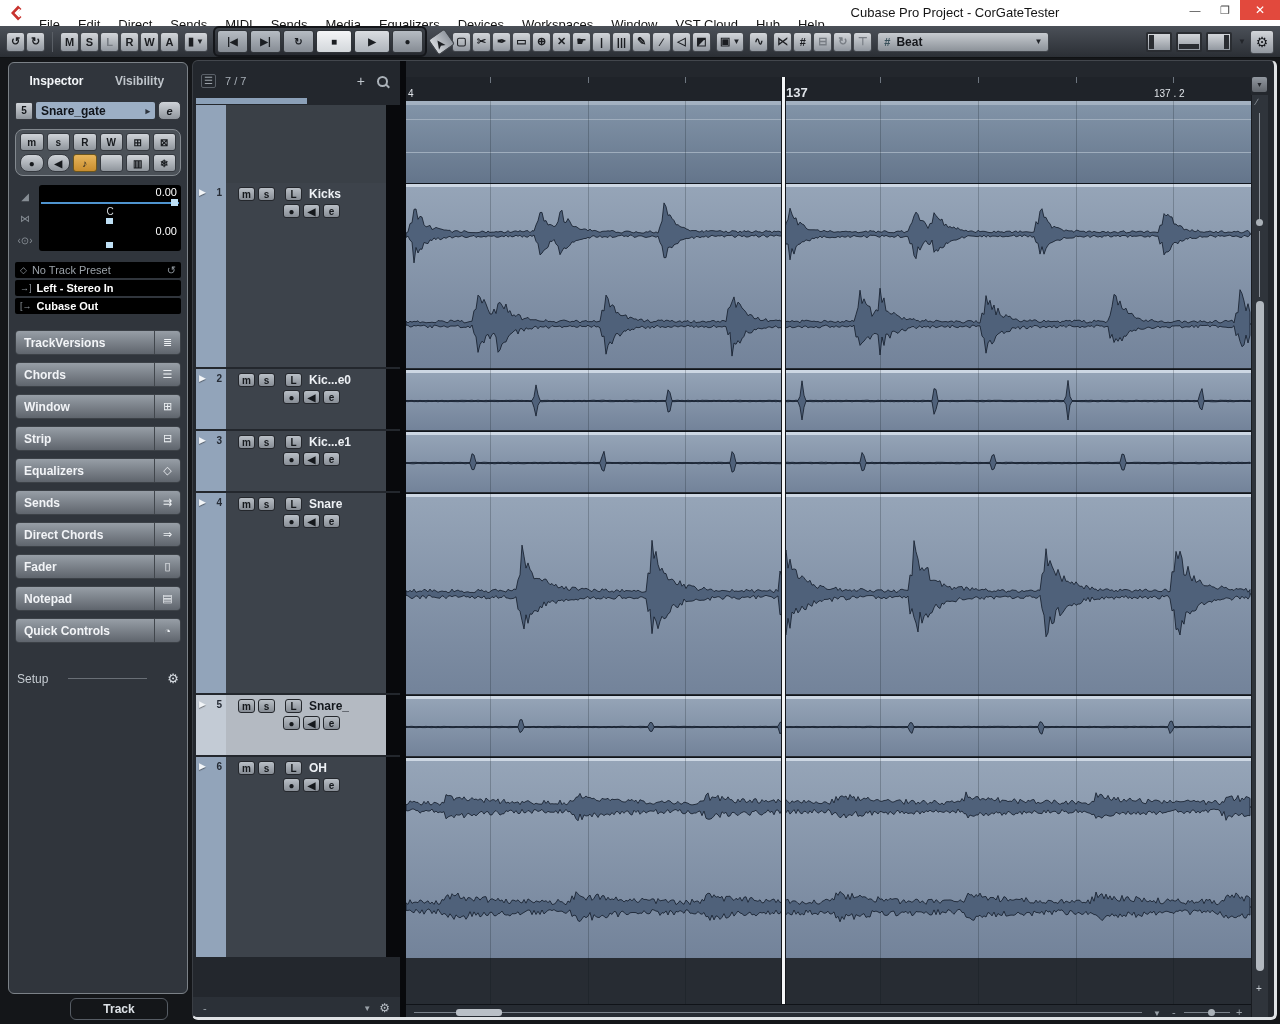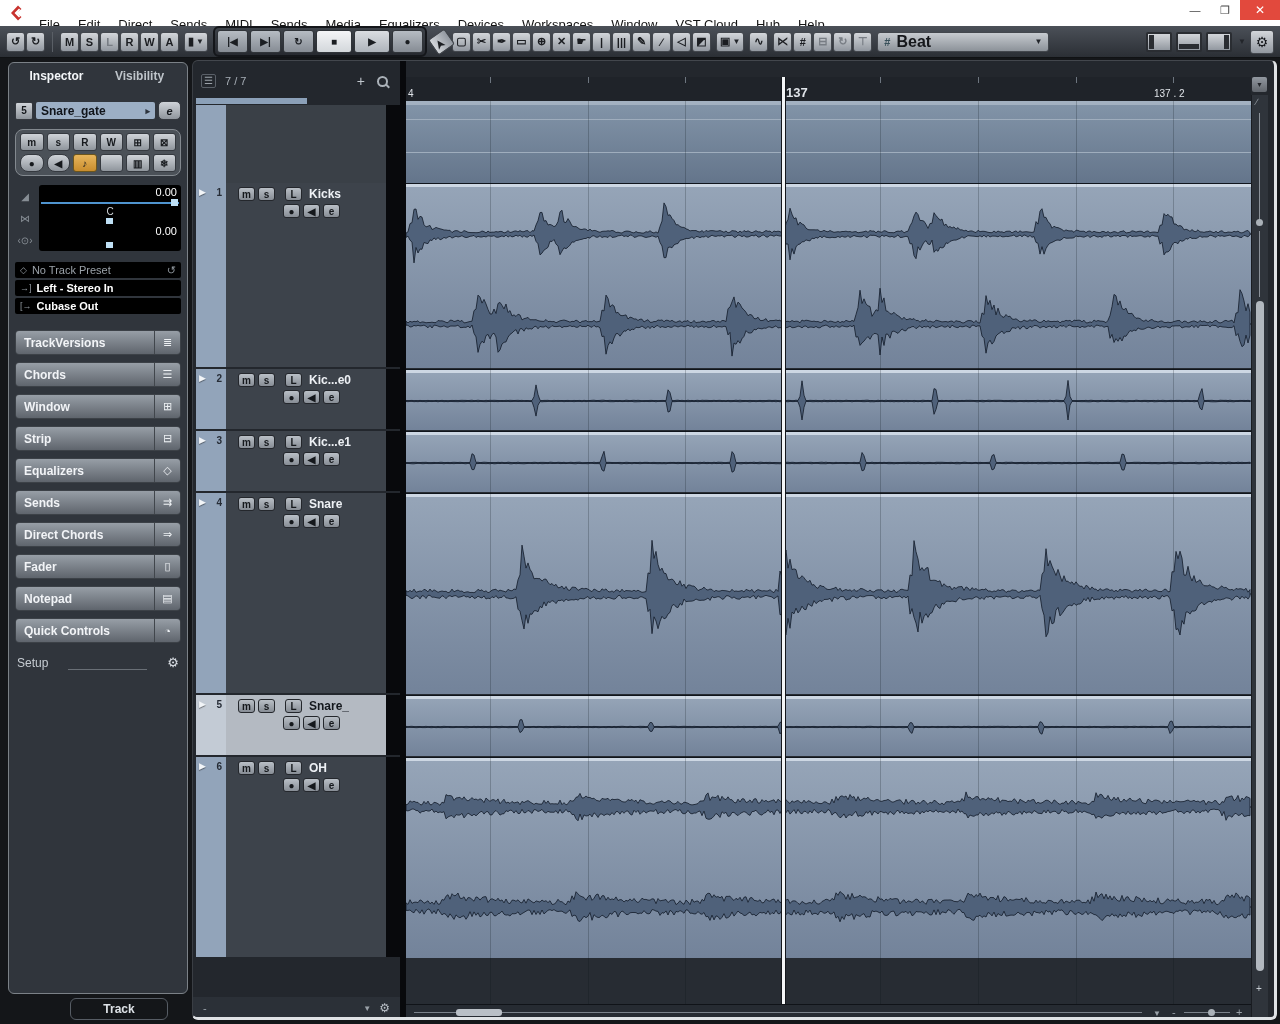--- a/index.html
+++ b/index.html
@@ -26,36 +26,36 @@
   .dd{font-size:8px;color:#22252a;margin-left:2px}
   .transport{display:flex;gap:2px;background:linear-gradient(#3e434a,#26292f);border:2px solid #14161a;border-radius:6px;padding:2px}
   .tr-btn{width:29px;height:21px;background:linear-gradient(#b6bcc3,#868c94);border:1px solid #303439;border-radius:3px;
     font-size:10px;font-weight:bold;color:#1b1e22;display:flex;align-items:center;justify-content:center}
   .tr-btn.bright{background:linear-gradient(#f4f5f7,#d3d7db);width:34px}
   .tr-btn.semi{background:linear-gradient(#dadde1,#aeb4bb);width:34px}
   .rot-ne{display:inline-block;transform:rotate(-125deg)}
   .beat-dd{width:172px;height:20px;background:linear-gradient(#c7cbd0,#8c9299);border:1px solid #43474d;border-radius:3px;
     display:flex;align-items:center;padding:0 6px;gap:6px;box-sizing:border-box}
   .beat-grid{font-size:11px;font-weight:bold;color:#38505a}
-  .beat-label{font-size:16px;font-weight:bold;color:#15171b}
+  .beat-label{font-size:12px;font-weight:bold;color:#15171b}
   .beat-dd .dd{margin-left:auto}
   .tb-right{margin-left:auto;display:flex;align-items:center;gap:4px}
   .zone{width:22px;height:16px;border:2px solid #2a2d32;background:linear-gradient(#d3d6da,#9298a0);position:relative;border-radius:2px}
   .zone i{position:absolute;background:#2a2d32}
   .zone.z-left i{left:1px;top:1px;bottom:1px;width:5px}
   .zone.z-lower i{left:1px;right:1px;bottom:1px;height:5px}
   .zone.z-right i{right:1px;top:1px;bottom:1px;width:5px}
   .gearbtn{width:22px;height:22px;background:linear-gradient(#d3d6da,#9298a0);border:1px solid #43474d;border-radius:3px;
     display:flex;align-items:center;justify-content:center;font-size:14px;color:#16181c}
   
   .content{position:absolute;top:58px;left:0;right:0;bottom:0;background:#141619}
   
   .inspector{position:absolute;left:8px;top:4px;width:180px;height:932px;background:#30353c;border:1px solid #7b8187;
     border-radius:6px;box-sizing:border-box;padding:6px;display:flex;flex-direction:column;overflow:hidden}
-  .ins-tabs{display:flex;align-items:flex-start;height:24px}
+  .ins-tabs{display:flex;align-items:center;height:24px}
   .ins-tab{flex:1;text-align:center;font-size:12px;font-weight:bold;color:#bfc5cb}
   .ins-tab.active{color:#f3f6f9}
   .ins-name-row{display:flex;align-items:center;gap:3px;margin-top:8px}
   .ins-num{width:16px;height:16px;border-radius:2px;font-size:10px;font-weight:bold;display:flex;align-items:center;justify-content:center}
   .ins-name-field{flex:1;height:17px;background:#9cafc5;border-radius:2px;display:flex;align-items:center;padding:0 5px;
     font-size:12px;font-weight:bold;color:#10141a}
   .ins-name-arrow{margin-left:auto;color:#2c333d;font-size:9px}
   .ins-e{width:21px;height:17px;border-radius:5px;font-style:italic;font-weight:bold;font-size:11px;
     display:flex;align-items:center;justify-content:center}
   .ins-grid{margin-top:9px;background:#4b5158;border:1px solid #83898f;border-radius:8px;padding:3px 4px;
@@ -80,21 +80,21 @@
   .io-ico{color:#8f969d;font-size:9px}
   .io-dim{color:#9aa1a8}
   .io-strong{color:#fff;font-weight:bold}
   .io-reset{margin-left:auto;color:#8f969d;font-size:11px}
   .ins-sections{margin-top:16px;display:flex;flex-direction:column;gap:7px}
   .sec{display:flex;height:23px;border-radius:4px;overflow:hidden;border:1px solid #3c4147}
   .sec-label{flex:1;background:linear-gradient(#979ea6,#5f656d);display:flex;align-items:center;padding:0 8px;
     font-size:12px;font-weight:bold;color:#f2f4f7}
   .sec-icon{width:25px;background:linear-gradient(#979ea6,#5f656d);border-left:1px solid #41464c;display:flex;
     align-items:center;justify-content:center;color:#eef1f4;font-size:11px}
-  .ins-setup{margin-top:12px;display:flex;align-items:flex-end;gap:20px;padding:0 2px}
+  .ins-setup{margin-top:28px;display:flex;align-items:center;gap:20px;padding:0 2px}
   .setup-label{font-size:12px;color:#c6ccd2}
   .setup-line{flex:1;height:1px;background:#696f76}
   .setup-gear{color:#d8dde3;font-size:13px}
   
   .tabs{position:absolute;left:8px;top:940px;width:560px;height:24px;color:#dde1e6;font-size:12px;font-weight:bold}
   .tab{position:absolute;top:0;height:20px;line-height:20px;text-align:center}
   .tab.t-track{left:62px;width:96px;border:1px solid #565c64;border-radius:6px}
   .tab.t-editor{left:252px;width:120px}
   
   .main{position:absolute;left:192px;top:2px;width:1085px;height:960px;background:#23272d;
@@ -186,20 +186,21 @@
       <span class="menu-item">Sends</span>
       <span class="menu-item">Media</span>
       <span class="menu-item">Equalizers</span>
       <span class="menu-item">Devices</span>
       <span class="menu-item">Workspaces</span>
       <span class="menu-item">Window</span>
       <span class="menu-item">VST Cloud</span>
       <span class="menu-item">Hub</span>
       <span class="menu-item">Help</span>
     </div>
+  <div class="win-title">Cubase Pro Project - CorGateTester</div>
   <div class="winbtns">
     <span class="winbtn">—</span>
     <span class="winbtn">❐</span>
     <span class="winbtn close">✕</span>
   </div>
 </div>
 
 <div class="toolbar">
   <div class="tb-group">
 

